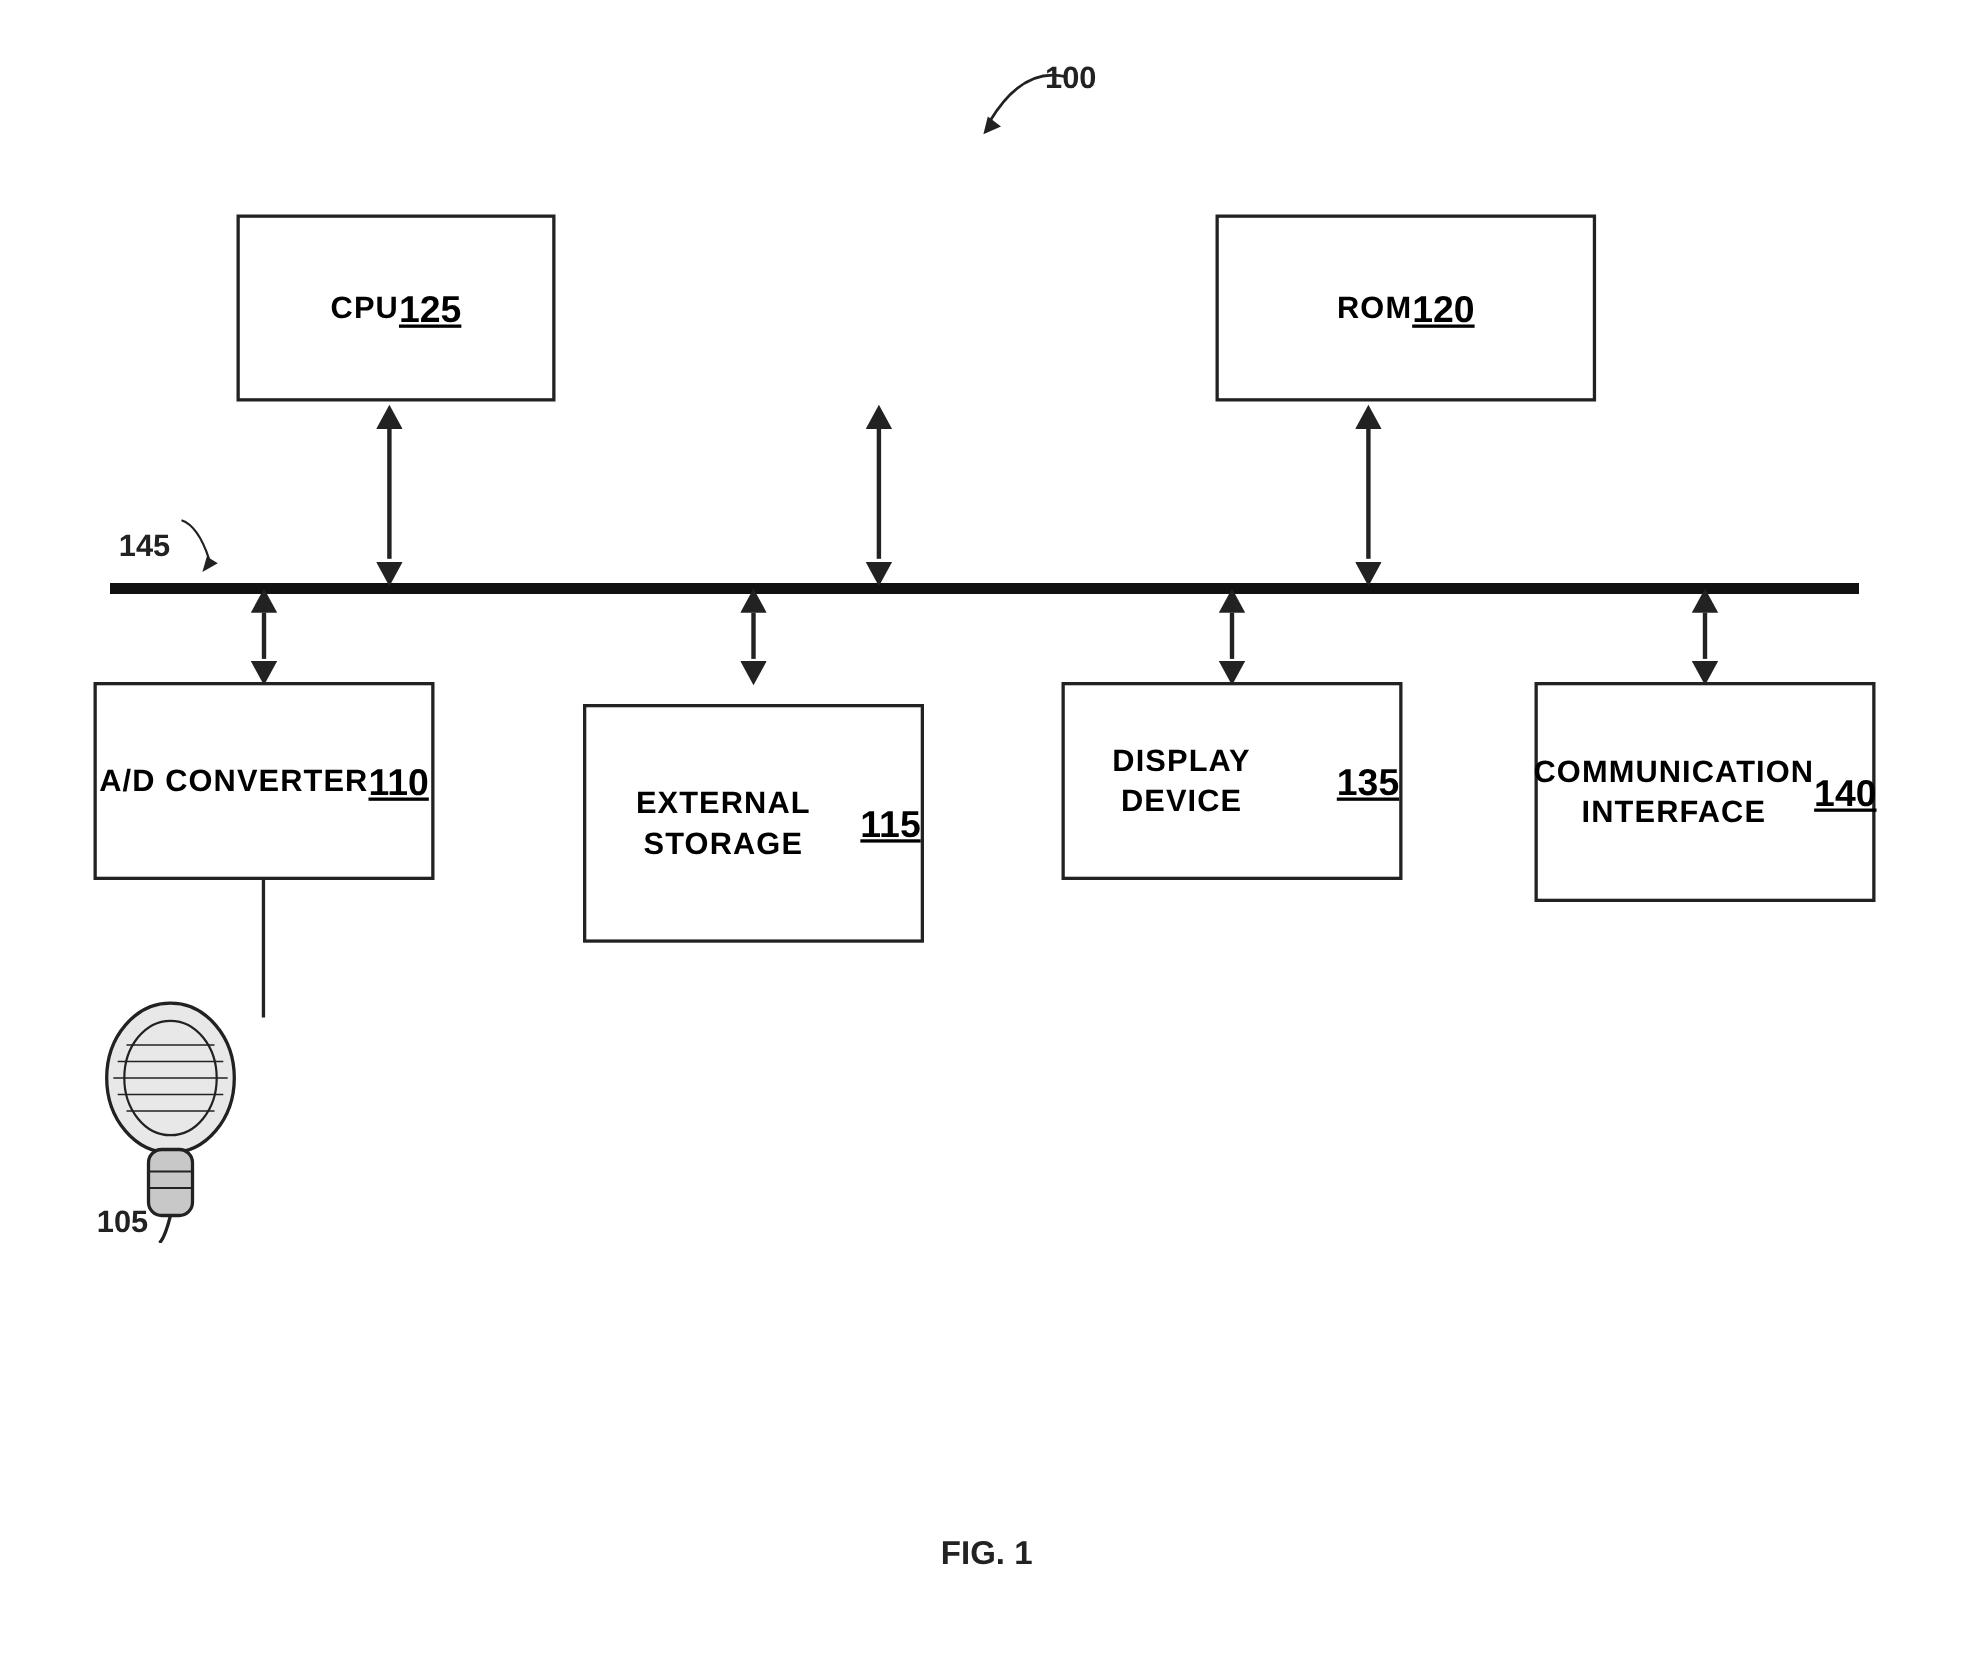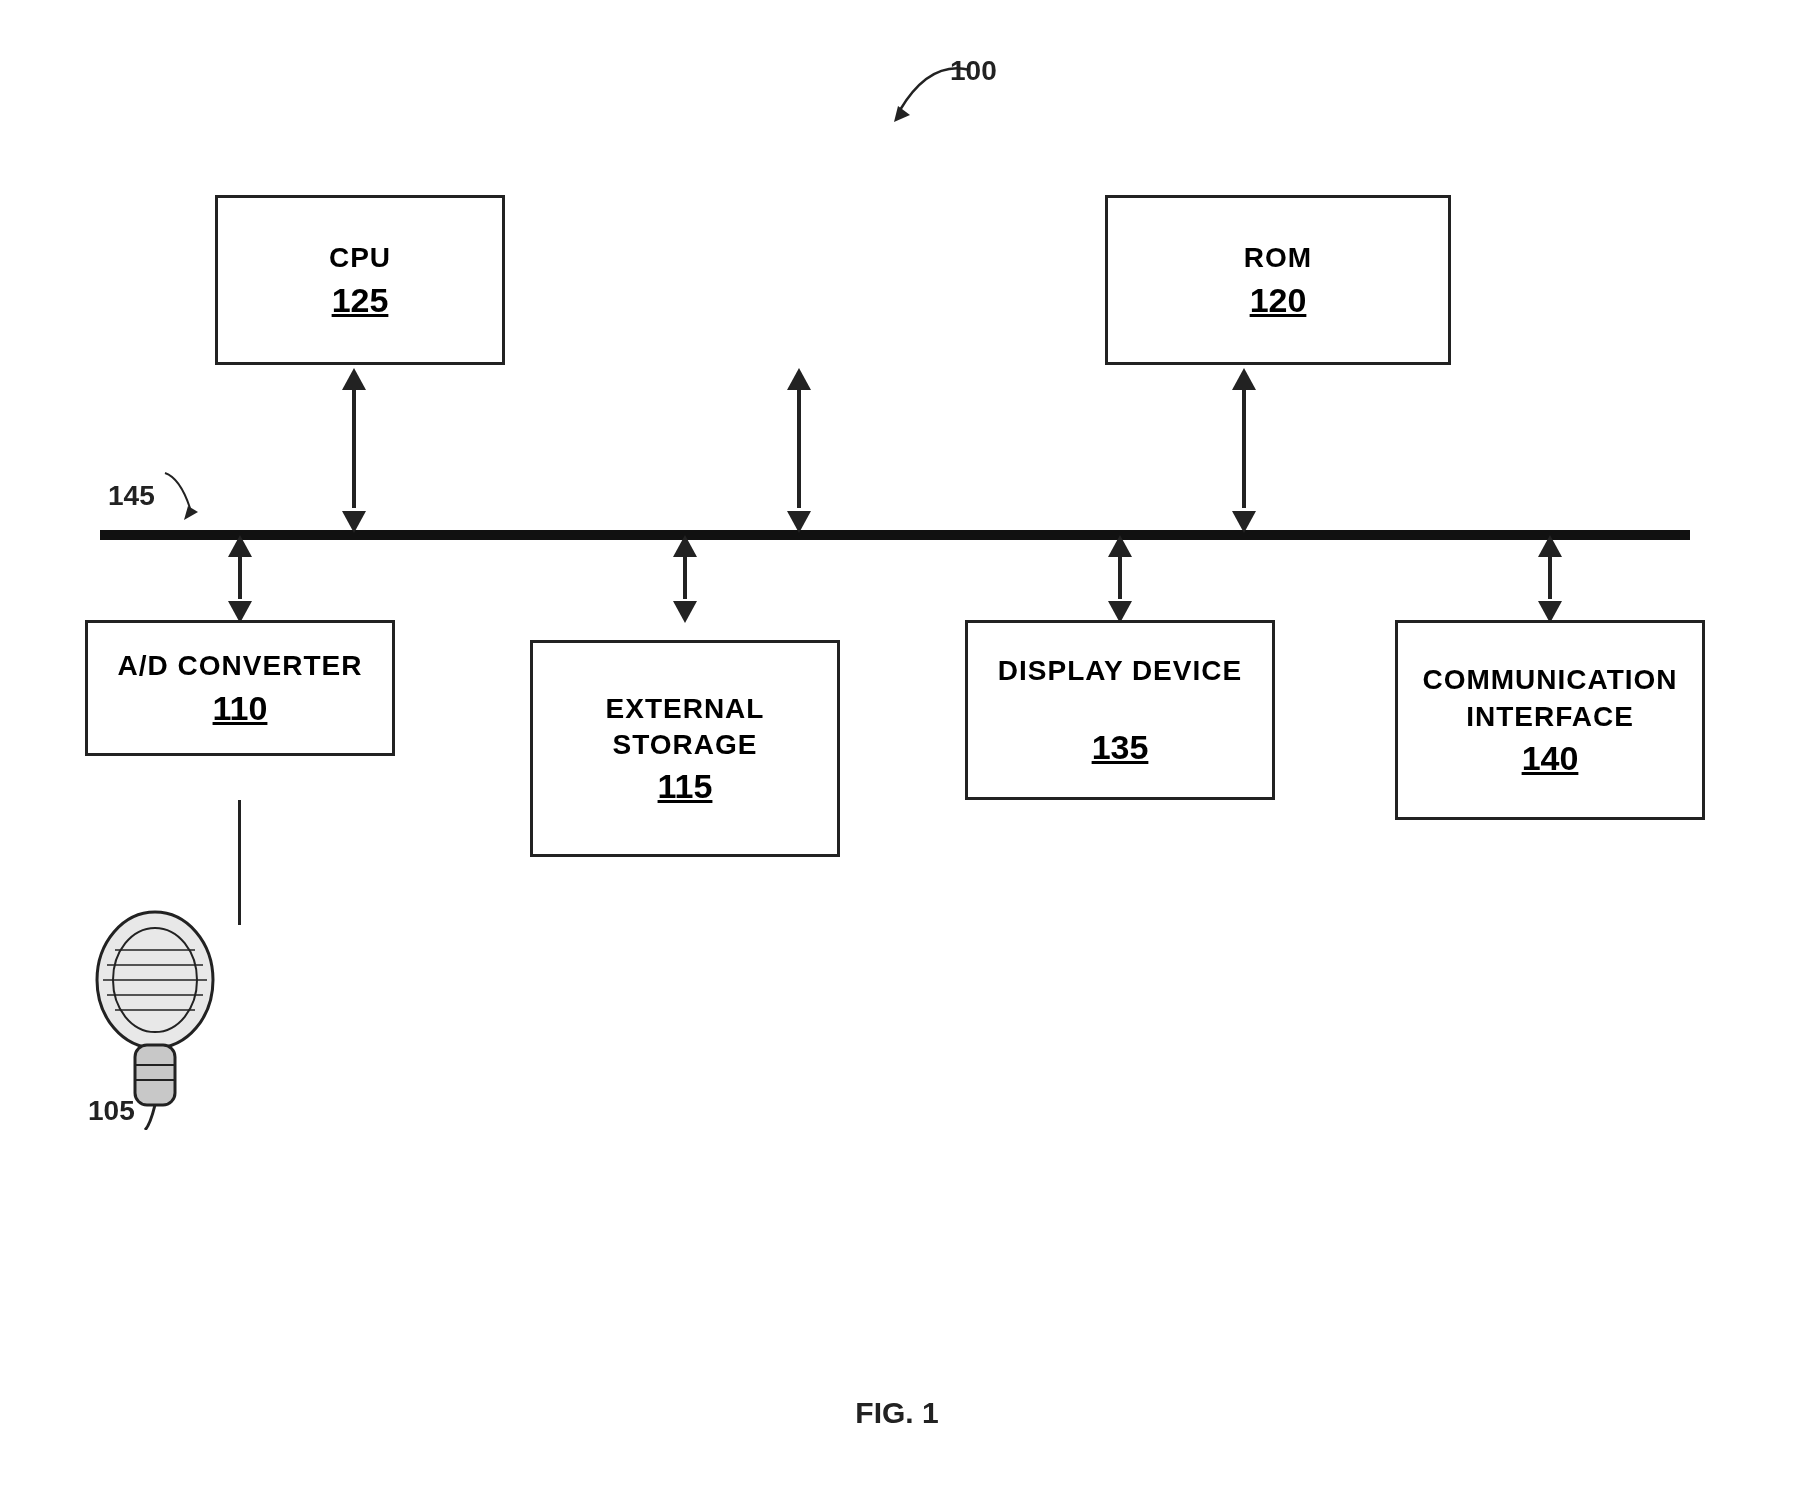--- a/index.html
+++ b/index.html
@@ -18,21 +18,21 @@
       width: 1794px;
       height: 1510px;
     }
 
     
     .component-box {
       position: absolute;
       border: 3px solid #222;
       background: #fff;
       display: flex;
-      flex-direction: column;
+      flex-direction: row;
       align-items: center;
       justify-content: center;
       text-align: center;
     }
 
     .component-box .box-label {
       font-size: 28px;
       font-weight: bold;
       letter-spacing: 1px;
       line-height: 1.3;
@@ -112,21 +112,21 @@
     <rect x="10" y="22" width="4" height="118" fill="#222"></rect>
     <polygon points="12,165 0,143 24,143" fill="#222"></polygon>
   </svg>
 
   <svg style="position:absolute; top:368px; left:1232px;" width="24" height="165">
     <polygon points="12,0 0,22 24,22" fill="#222"></polygon>
     <rect x="10" y="22" width="4" height="118" fill="#222"></rect>
     <polygon points="12,165 0,143 24,143" fill="#222"></polygon>
   </svg>
 
-  <div class="component-box" style="top:620px; left:85px; width:310px; height:136px;">
+  <div class="component-box" style="top:620px; left:85px; width:310px; height:180px;">
     <span class="box-label">A/D CONVERTER</span>
     <span class="box-number">110</span>
   </div>
 
   <div class="component-box" style="top:640px; left:530px; width:310px; height:217px;">
     <span class="box-label">EXTERNAL STORAGE</span>
     <span class="box-number">115</span>
   </div>
 
   <div class="component-box" style="top:620px; left:965px; width:310px; height:180px;gap:35px;">

